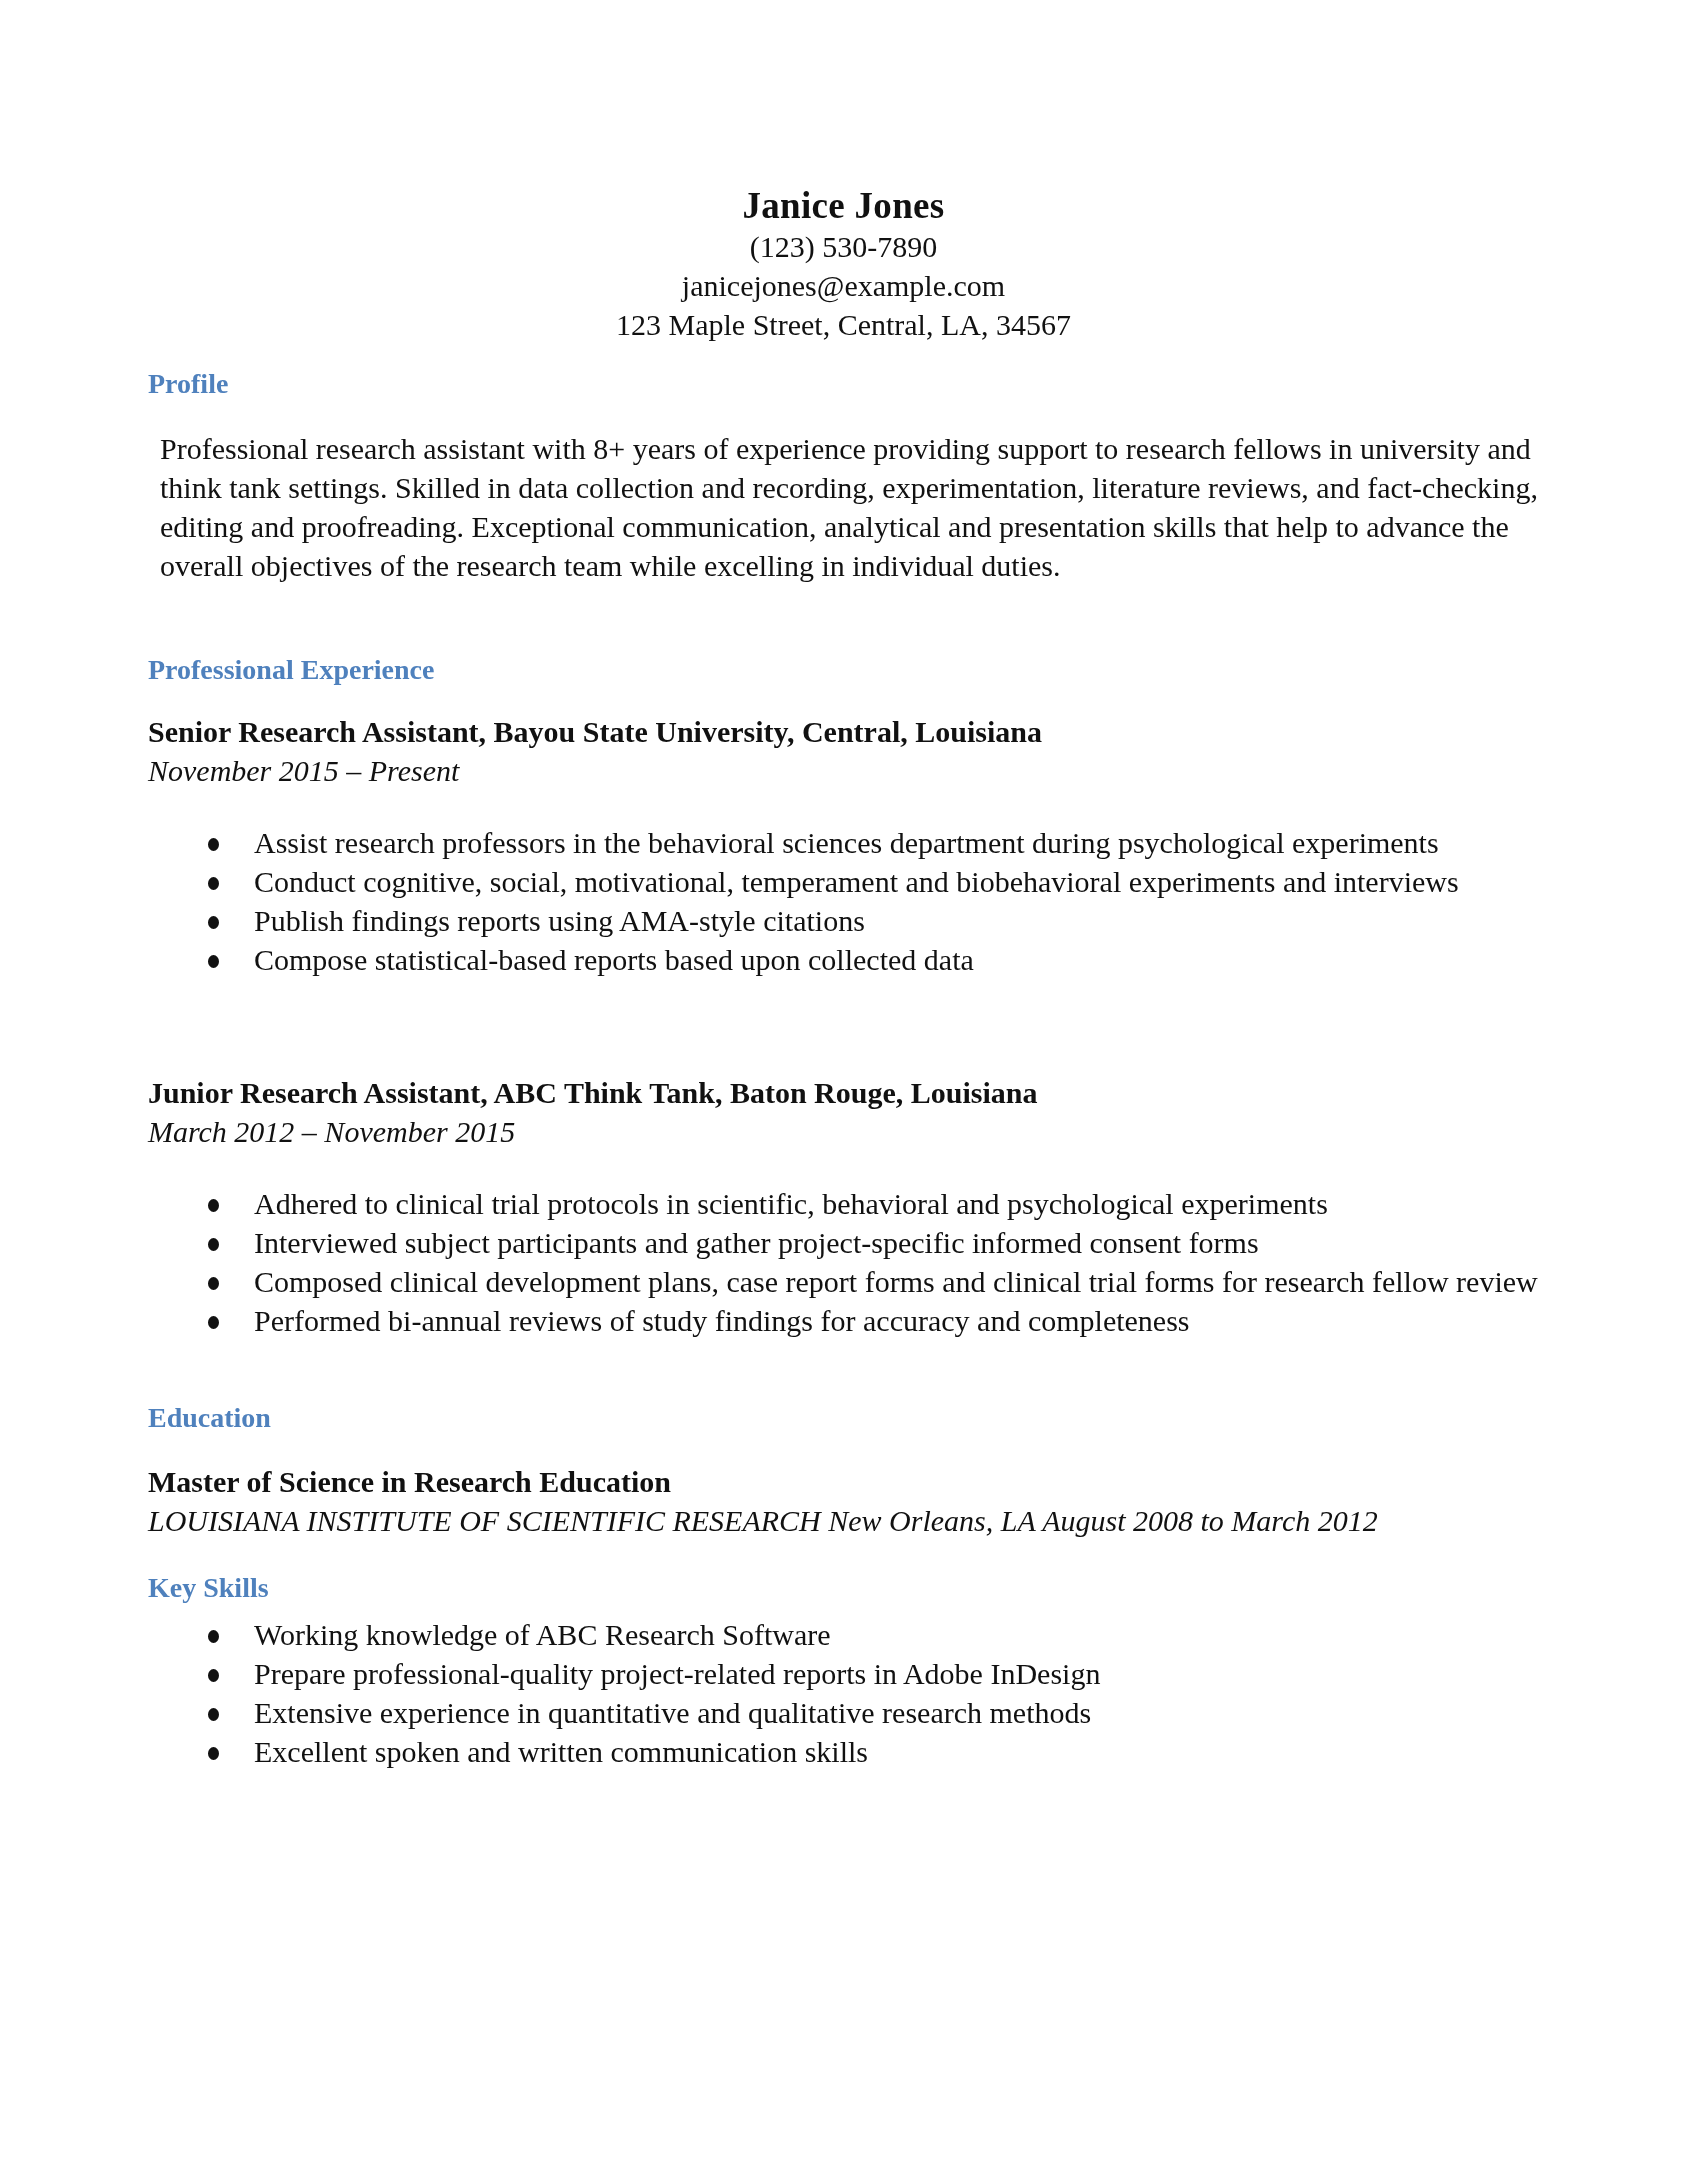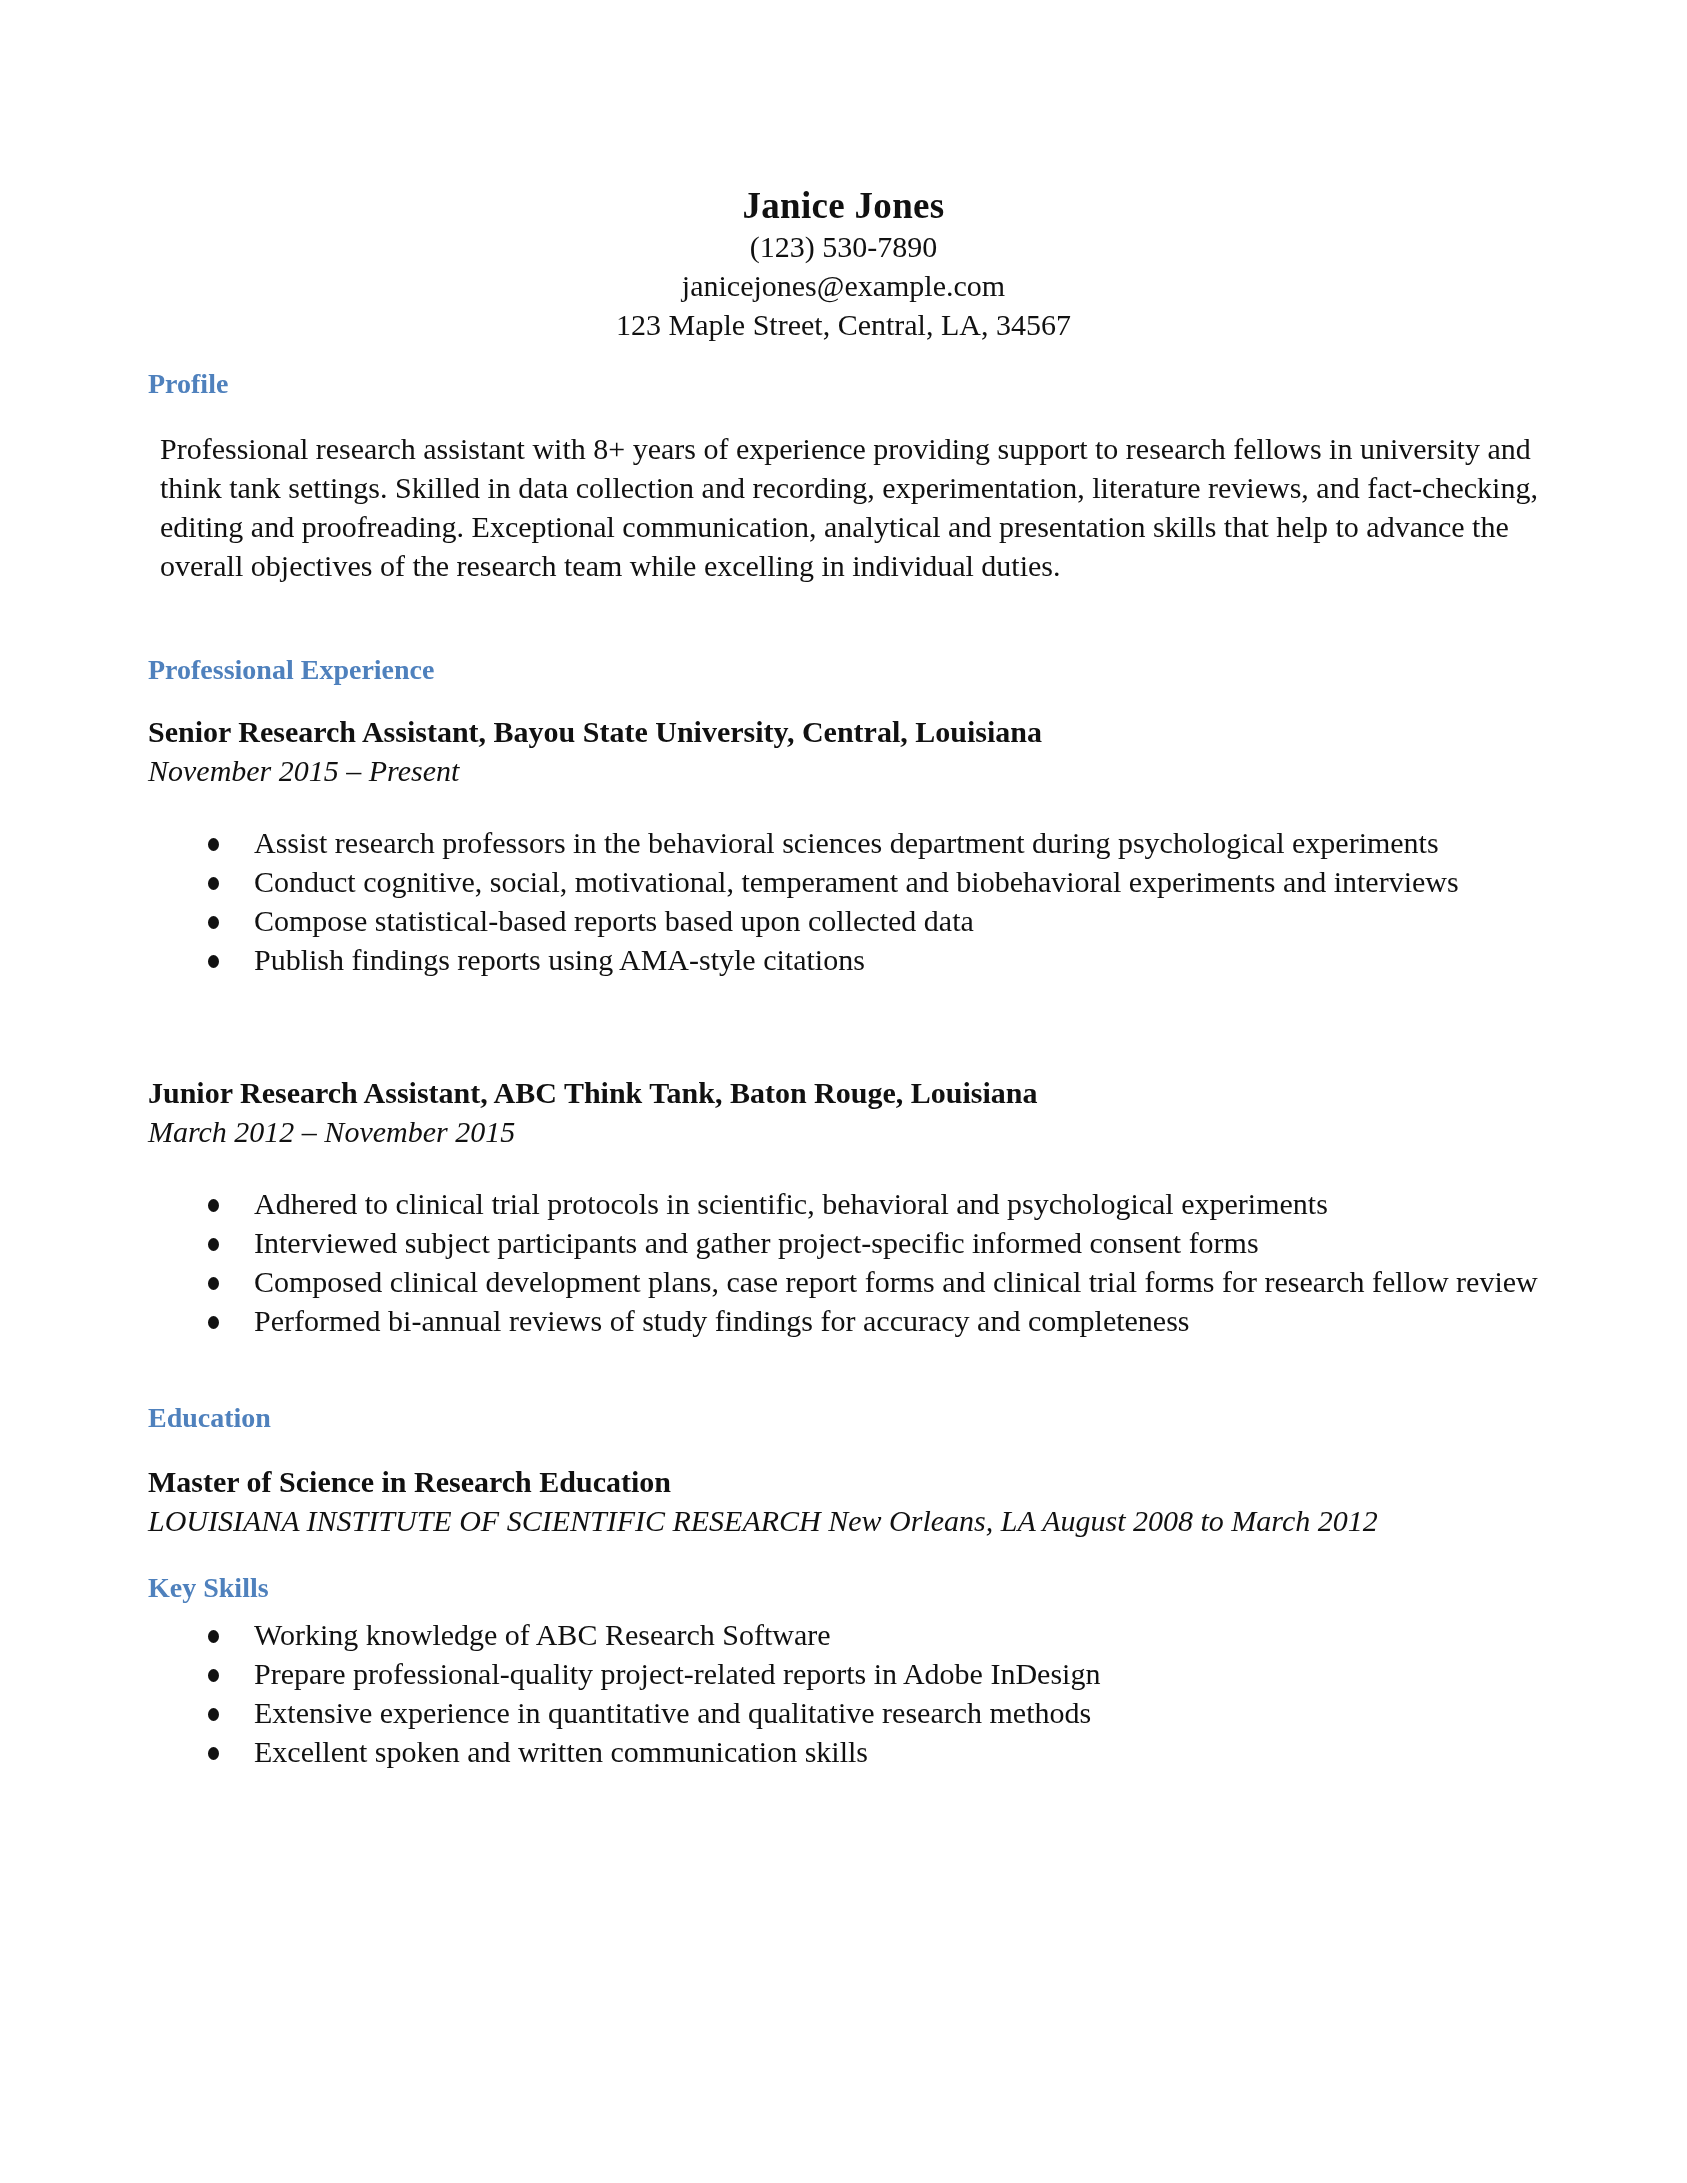--- a/index.html
+++ b/index.html
@@ -129,25 +129,25 @@
       <li class="bullet-item">
         <span class="bullet-dot"></span>
         <span>Assist research professors in the behavioral sciences department during psychological experiments</span>
       </li>
       <li class="bullet-item">
         <span class="bullet-dot"></span>
         <span>Conduct cognitive, social, motivational, temperament and biobehavioral experiments and interviews</span>
       </li>
       <li class="bullet-item">
         <span class="bullet-dot"></span>
-        <span>Compose statistical-based reports based upon collected data</span>
+        <span>Publish findings reports using AMA-style citations</span>
       </li>
       <li class="bullet-item">
         <span class="bullet-dot"></span>
-        <span>Publish findings reports using AMA-style citations</span>
+        <span>Compose statistical-based reports based upon collected data</span>
       </li>
     </ul>
 
     <div class="job-title" style="top:1074px;">Junior Research Assistant, ABC Think Tank, Baton Rouge, Louisiana</div>
     <div class="job-date" style="top:1113px;">March 2012 – November 2015</div>
     <ul class="bullet-list" style="top:1176px;">
       <li class="bullet-item">
         <span class="bullet-dot"></span>
         <span>Adhered to clinical trial protocols in scientific, behavioral and psychological experiments</span>
       </li>

